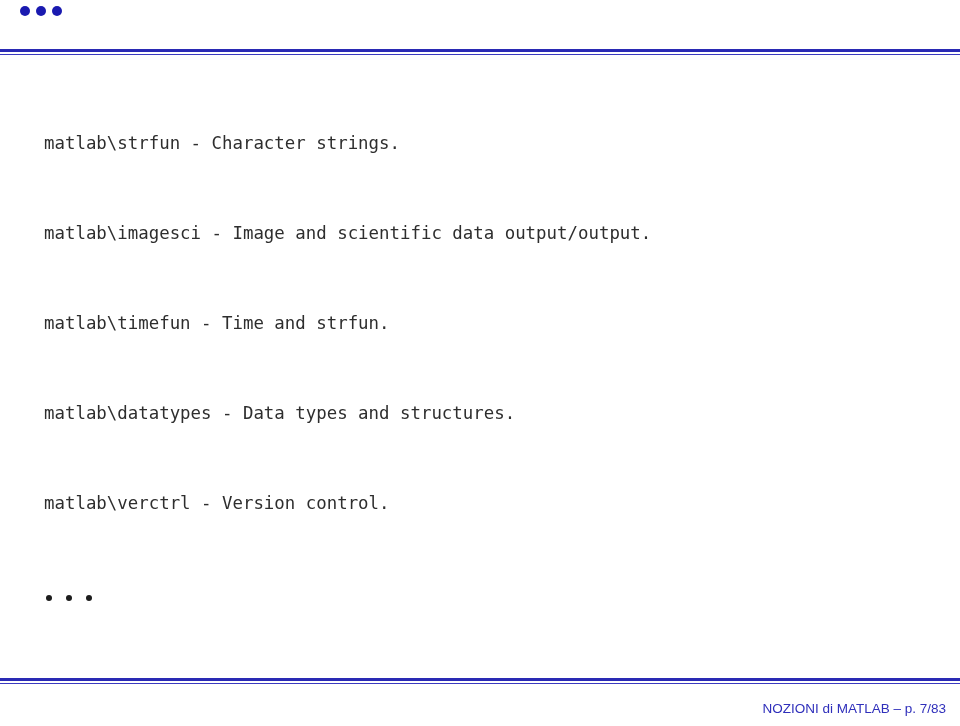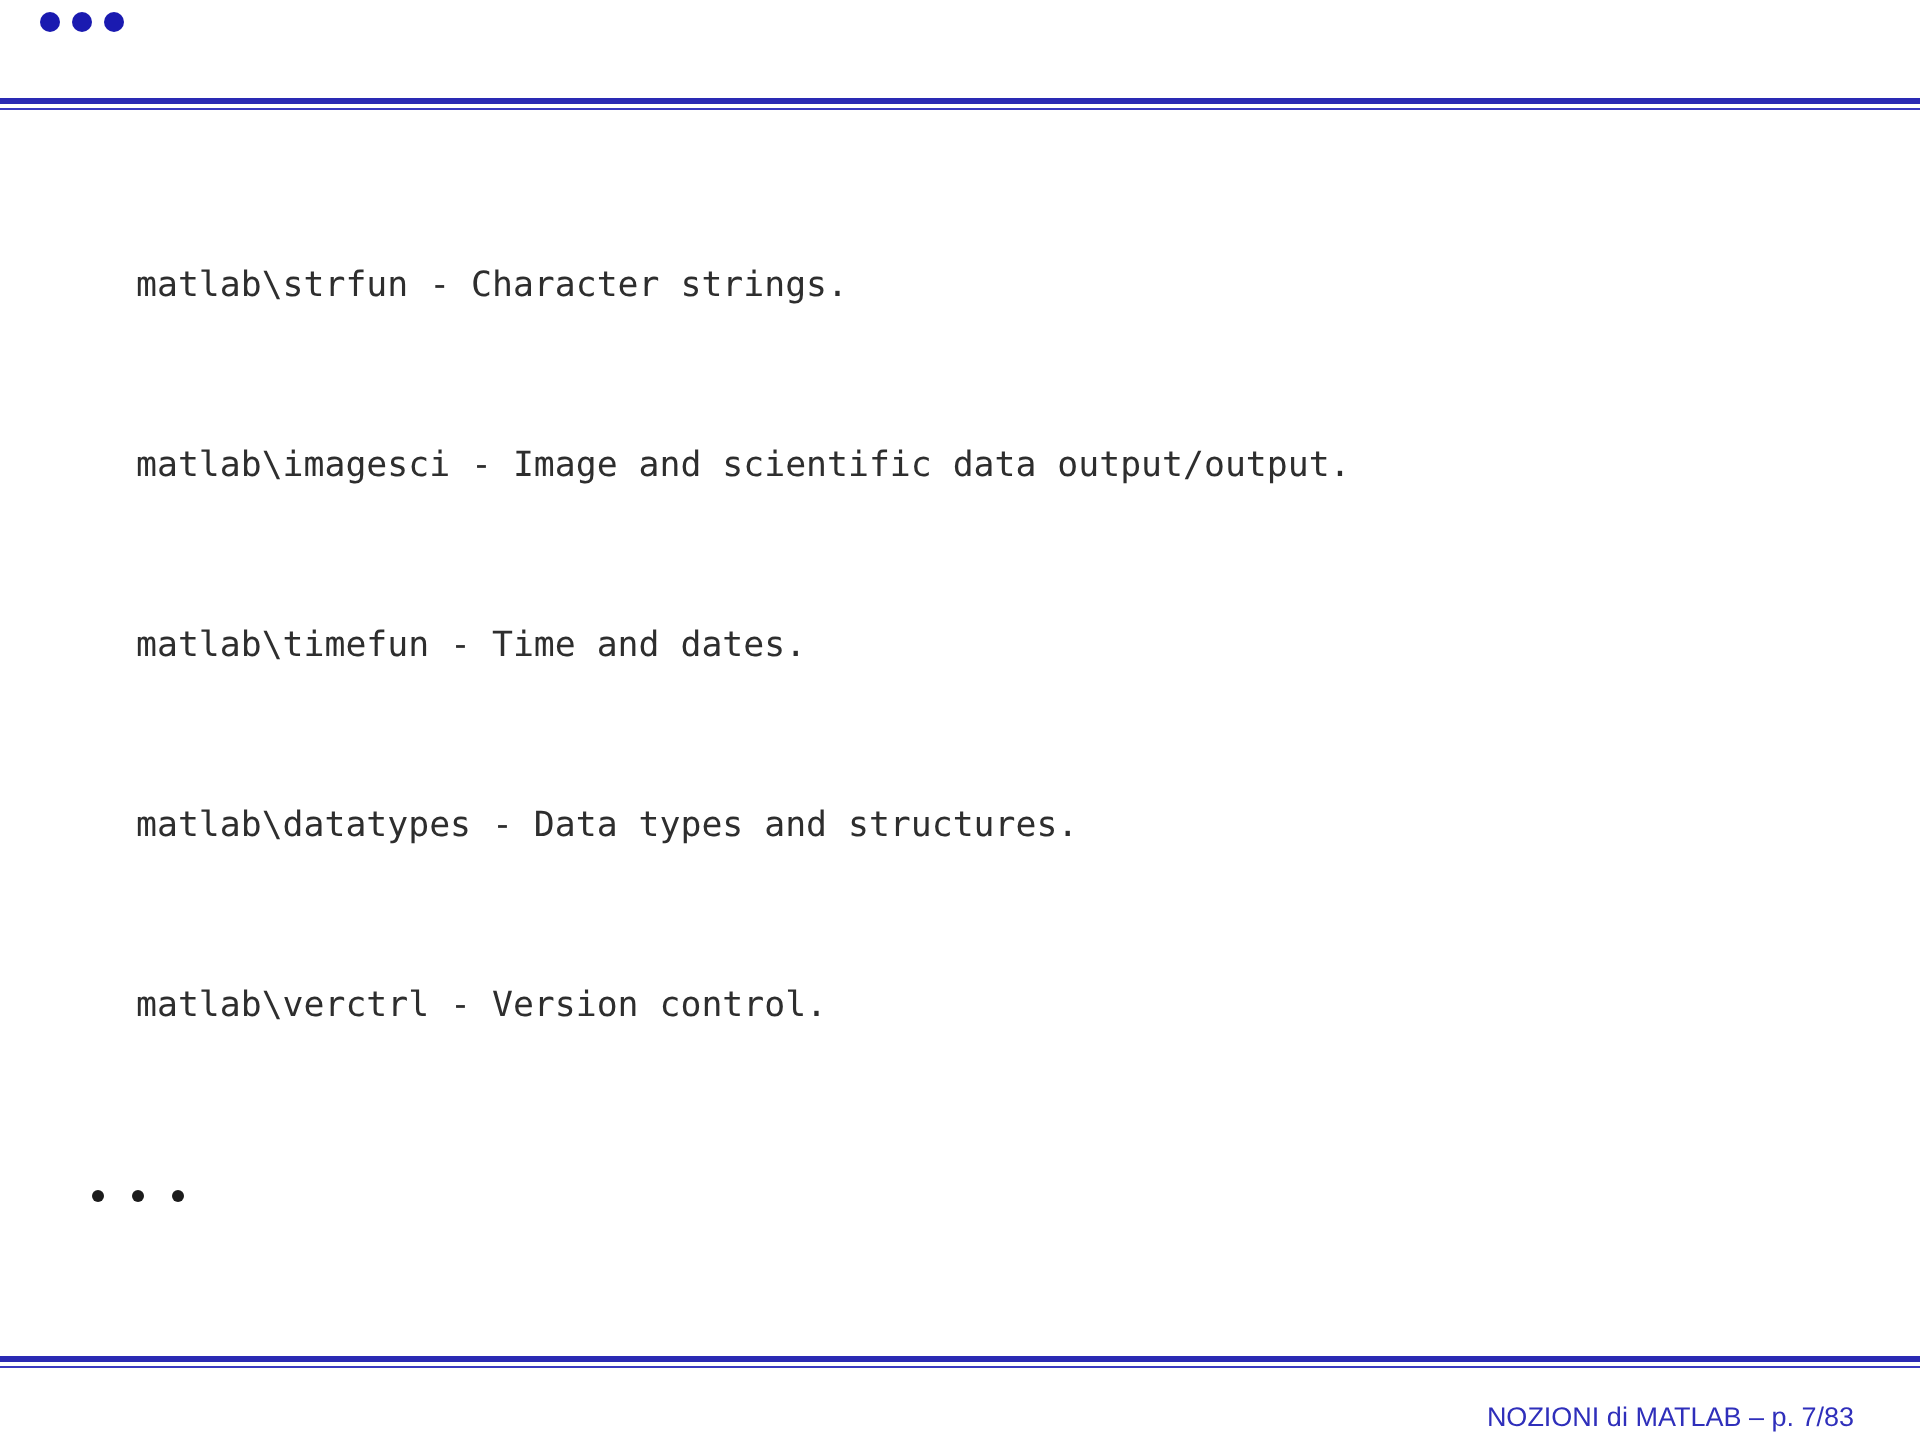--- a/index.html
+++ b/index.html
@@ -66,21 +66,20 @@
     font-family: "DejaVu Sans Mono", "Liberation Mono", monospace;
     font-size: 17.4px;
     line-height: 30px;
     color: #2e2e2e;
     letter-spacing: 0px;
     white-space: pre;
   }
   #content .line {
     height: 30px;
     white-space: pre;
-    margin-left: 24px;
   }
 
   
   #ellipsis {
     position: absolute;
     left: 46px;
     top: 592px;
     display: flex;
     gap: 14px;
     align-items: center;
@@ -90,21 +89,21 @@
     width: 6px;
     height: 6px;
     border-radius: 50%;
     background: #1c1c1c;
     display: block;
   }
 
   
   #footer {
     position: absolute;
-    right: 33px;
+    right: 14px;
     top: 701px;
     font-family: "Liberation Sans", sans-serif;
     font-size: 13.5px;
     color: #2f2fbb;
     white-space: pre;
   }
 </style>
 </head>
 <body>
 
@@ -115,21 +114,21 @@
 </div>
 
 <div class="rule" id="rule-top">
   <span class="thick"></span>
   <span class="thin"></span>
 </div>
 
 <div id="content">
   <div class="line">matlab\strfun - Character strings.</div>
   <div class="line">matlab\imagesci - Image and scientific data output/output.</div>
-  <div class="line">matlab\timefun - Time and dates.</div>
+  <div class="line">matlab\timefun - Time and strfun.</div>
   <div class="line">matlab\datatypes - Data types and structures.</div>
   <div class="line">matlab\verctrl - Version control.</div>
   
   
   
   
   
   
   
   

